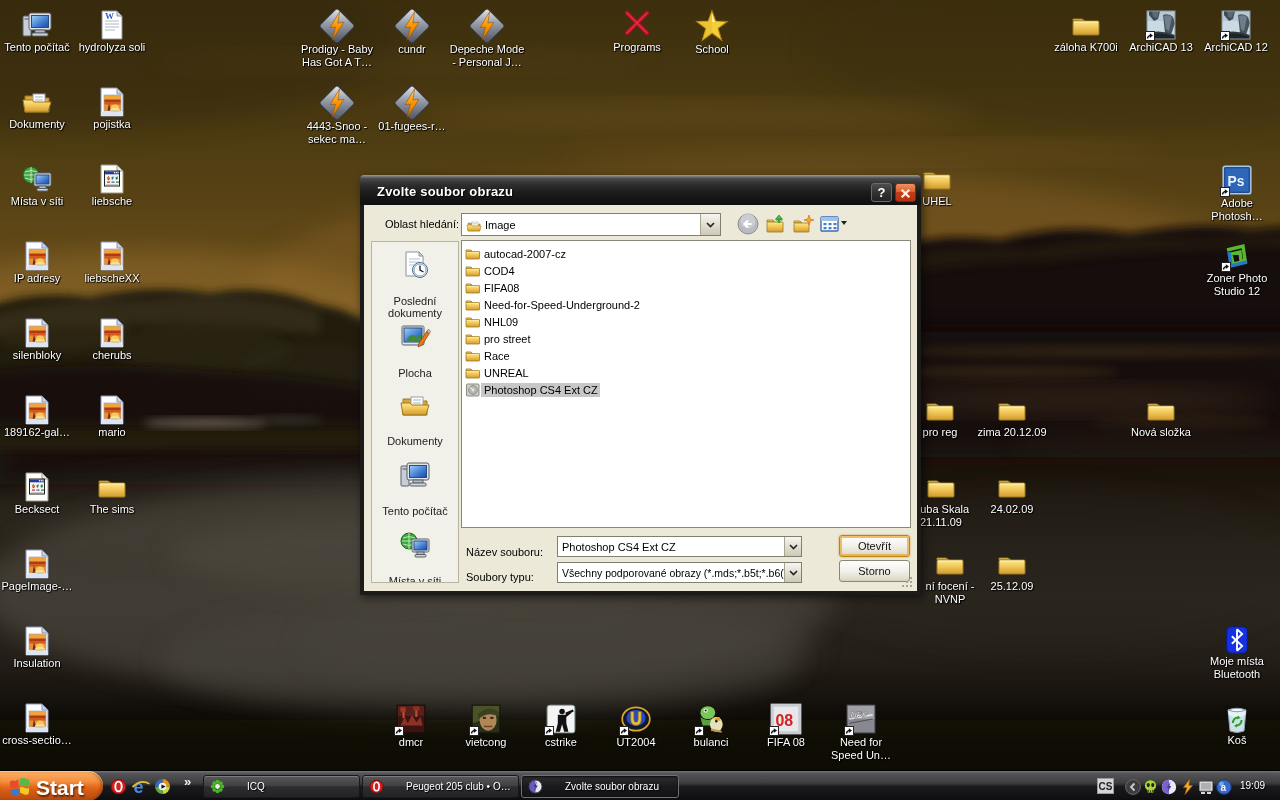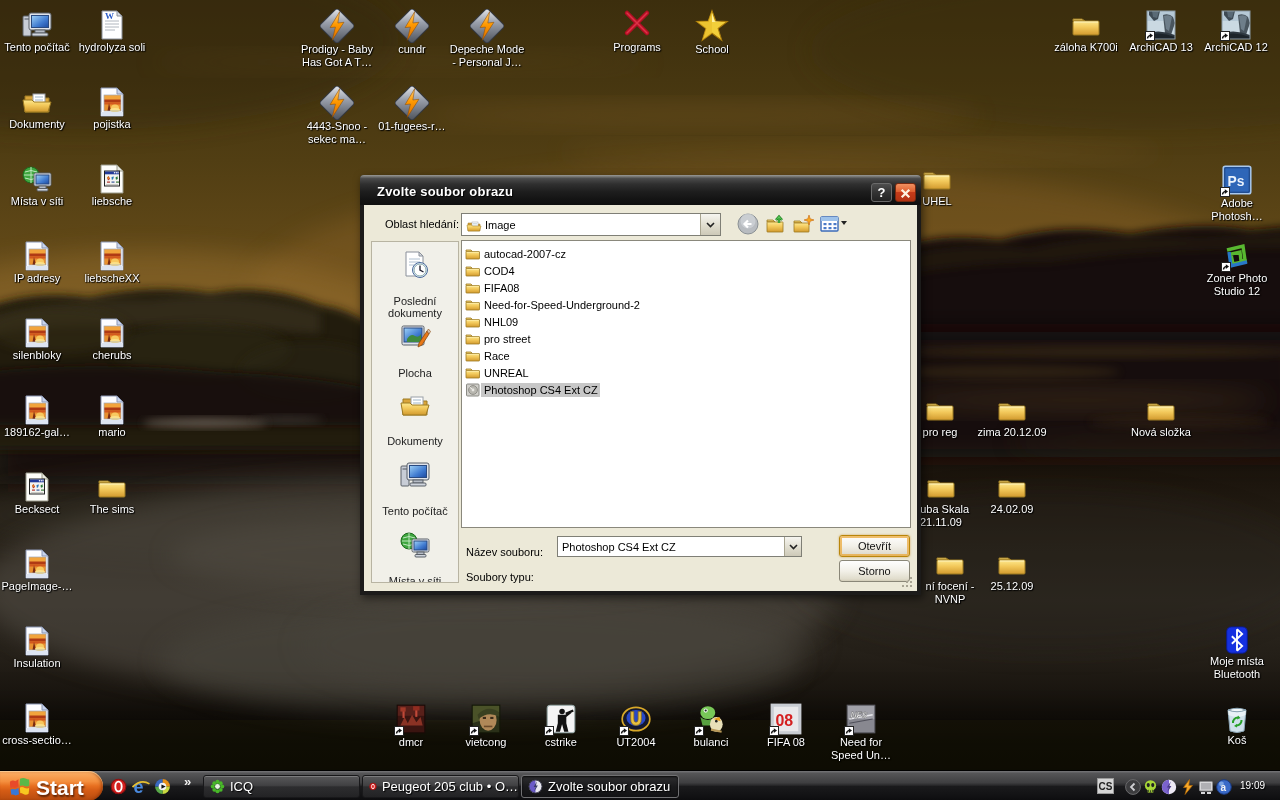--- a/index.html
+++ b/index.html
@@ -41,23 +41,23 @@
 #bopen{border:1px solid #b8860b;box-shadow:0 0 0 2px rgba(235,170,60,0.75) inset, 0 0 2px rgba(200,140,40,0.8)}
 
 #tbar{position:absolute;left:0;top:770px;width:1280px;height:30px;border-top:1px solid #000;
  background:linear-gradient(180deg,#77777a 0%,#555557 8%,#3f3f41 40%,#2a2a2c 49%,#1a1a1c 53%,#121214 85%,#0d0d0f 100%)}
 #startbtn{position:absolute;left:0;top:0;width:103px;height:30px;border-radius:0 15px 15px 0;
  background:linear-gradient(180deg,#fbb169 0%,#f48f3e 35%,#e76f20 50%,#d55c15 65%,#b54a0e 100%);
  box-shadow:inset 0 1px 0 rgba(255,220,170,0.7), inset -2px 0 3px rgba(120,40,0,0.5);display:flex}
 #starttxt{position:absolute;left:36px;top:5px;font-size:21px;font-weight:bold;color:#fff;text-shadow:1px 2px 2px rgba(60,20,0,0.8)}
 .qlicon{position:absolute;top:7px;width:17px;height:17px}
 #qlchev{position:absolute;left:184px;top:3px;color:#f0f0f0;font-size:13px;font-weight:bold;letter-spacing:-2px}
-.tbtn{position:absolute;top:4px;height:23px;border-radius:3px;display:flex;align-items:center;gap:5px;padding-left:6px;
+.tbtn{position:absolute;top:4px;height:23px;border-radius:3px;display:flex;align-items:center;gap:22px;padding-left:6px;
  background:linear-gradient(180deg,#59595b,#414143 45%,#2d2d2f 52%,#232325);border:1px solid #18181a;
- box-shadow:inset 0 1px 0 rgba(255,255,255,0.22);color:#fff;font-size:13px;white-space:nowrap;overflow:hidden}
+ box-shadow:inset 0 1px 0 rgba(255,255,255,0.22);color:#fff;font-size:10px;white-space:nowrap;overflow:hidden}
 .tbtn.on{background:linear-gradient(180deg,#2e2e30,#1a1a1c 50%,#121214);border:1px solid #707072;box-shadow:inset 0 1px 2px rgba(0,0,0,0.8)}
 .tbtn span{text-shadow:1px 1px 1px #000}
 #cslang{position:absolute;left:1097px;top:7px;width:17px;height:16px;background:#d6d6d6;border:1px solid #9a9a9a;
  font-size:10px;font-weight:bold;color:#222;text-align:center;line-height:15px}
 .trico{position:absolute;top:8px;width:16px;height:16px}
 #clock{position:absolute;left:1240px;top:9px;color:#fff;font-size:10px;text-shadow:1px 1px 1px #000}
 </style></head>
 <body>
 <div id="desk">
 
@@ -846,20 +846,28 @@
   <div class="dl" style="left:102px;top:341px">Název souboru:</div>
   <div class="combo" style="left:193px;top:331px;width:245px;height:21px">
     <span style="flex:1;padding-left:4px">Photoshop CS4 Ext CZ</span>
     <div class="cbtn">
             <svg width="9" height="6" viewBox="0 0 9 6">
               <path d="M1 1 L4.5 4.5 L8 1" stroke="#222" stroke-width="1.6" fill="none"></path>
             </svg>
           </div>
   </div>
   <div class="dl" style="left:102px;top:366px">Soubory typu:</div>
+  <div class="combo" style="left:193px;top:357px;width:245px;height:21px">
+    <span style="flex:1;padding-left:4px;overflow:hidden;white-space:nowrap;font-size:10.5px">Všechny podporované obrazy (*.mds;*.b5t;*.b6(</span>
+    <div class="cbtn">
+            <svg width="9" height="6" viewBox="0 0 9 6">
+              <path d="M1 1 L4.5 4.5 L8 1" stroke="#222" stroke-width="1.6" fill="none"></path>
+            </svg>
+          </div>
+  </div>
   <div class="xbtn" id="bopen" style="left:475px;top:330px">Otevřít</div>
   <div class="xbtn" style="left:475px;top:355px">Storno</div>
   <svg style="position:absolute;right:3px;bottom:2px" width="12" height="12" viewBox="0 0 12 12">
     <g fill="#a8a494">
             <rect x="8" y="8" width="2" height="2"></rect>
             <rect x="8" y="4" width="2" height="2"></rect>
             <rect x="4" y="8" width="2" height="2"></rect>
             <rect x="8" y="0" width="2" height="2"></rect>
             <rect x="0" y="8" width="2" height="2"></rect>
             <rect x="4" y="4" width="2" height="2"></rect>

